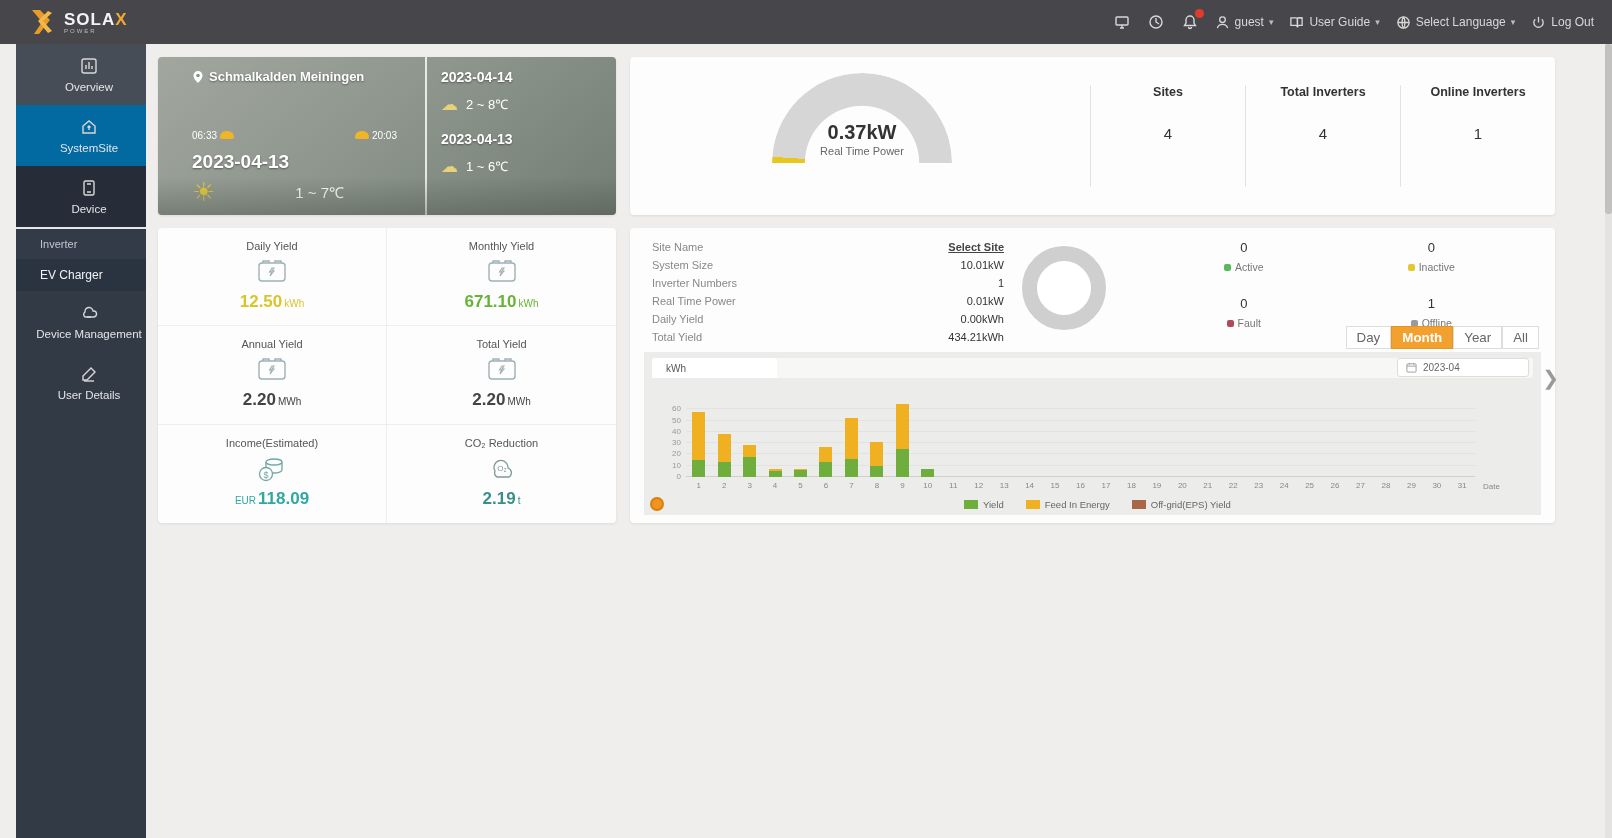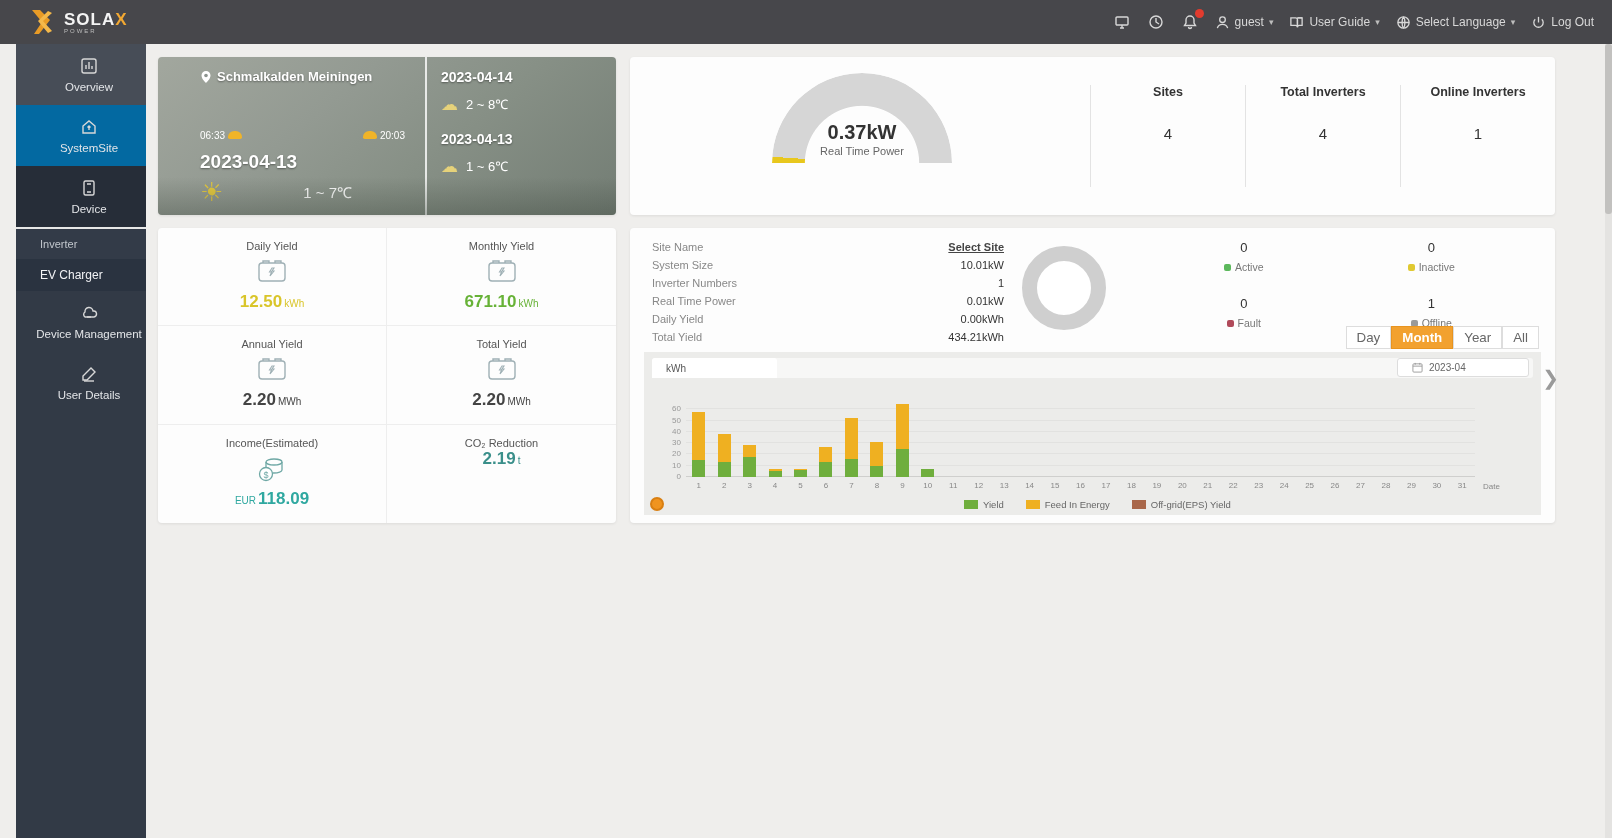--- a/index.html
+++ b/index.html
@@ -30,21 +30,21 @@
   .sub-item { padding:9px 0 9px 24px; font-size:11px; text-align:left; color:#c2c7cd; cursor:pointer; }
   .sub-item.active { background:#2a3340; color:#f2f3f5; font-size:12px; }
 
   
   .content { position:absolute; left:146px; top:44px; right:0; bottom:0; background:#efeeec; }
   .card { position:absolute; background:#fdfdfd; border-radius:4px; box-shadow:0 1px 3px rgba(0,0,0,.08); }
 
   
   .weather { left:12px; top:13px; width:458px; height:158px; overflow:hidden; color:#fff; background:linear-gradient(140deg,#a2a79e 0%,#939a92 35%,#879086 60%,#737d74 100%); }
   .weather::after{content:"";position:absolute;left:0;bottom:0;width:100%;height:38px;background:linear-gradient(180deg,transparent,rgba(60,70,60,.35));}
-  .w-left { position:absolute; left:12px; top:0; width:265px; height:100%; padding:12px 30px; }
+  .w-left { position:absolute; left:4px; top:0; width:265px; height:100%; padding:12px 30px; }
   .w-right { position:absolute; left:267px; top:0; right:0; height:100%; padding:12px 14px; border-left:2px solid rgba(255,255,255,.8); }
   .w-loc { display:flex; align-items:center; gap:5px; font-size:13px; font-weight:bold; text-shadow:0 1px 2px rgba(0,0,0,.4);}
   .w-sunrow { display:flex; align-items:center; justify-content:space-between; margin-top:46px; font-size:10px; }
   .sun-dot { width:14px; height:8px; border-radius:7px 7px 2px 2px; background:#f0b429; display:inline-block; }
   .w-date { font-size:19px; font-weight:bold; margin-top:10px; text-shadow:0 1px 2px rgba(0,0,0,.4);}
   .w-bottom { display:flex; align-items:center; gap:80px; margin-top:6px; }
   .w-bigsun { color:#e8cb3c; font-size:26px; line-height:1; }
   .w-temp { font-size:15px; }
   .w-r-date { font-size:14px; font-weight:bold; text-shadow:0 1px 2px rgba(0,0,0,.4);}
   .w-r-row { display:flex; align-items:center; gap:8px; margin:10px 0 18px; font-size:13px; }
@@ -90,21 +90,21 @@
   .st .sv { font-size:13px; color:#333; }
   .st .sl { font-size:10.5px; color:#777; margin-top:6px; display:inline-flex; align-items:center; gap:4px;}
   .dot { width:7px; height:7px; border-radius:2px; display:inline-block; }
   .toggles { position:absolute; right:16px; top:98px; display:flex; font-size:10px; }
   .tg { padding:3px 10px; border:1px solid #ddd; background:#fff; color:#666; cursor:pointer; }
   .tg.active { background:#f2a12f; border-color:#e89420; color:#fff; font-weight:bold; }
 
   .chart-area { position:absolute; left:14px; right:14px; top:124px; bottom:8px; background:#ececea; }
   .kwh-tab { position:absolute; left:8px; top:6px; width:125px; height:20px; background:#fff; font-size:10px; color:#555; display:flex; align-items:center; padding-left:14px; border-radius:3px 3px 0 0;}
   .tabstrip { position:absolute; left:8px; right:8px; top:6px; height:20px; background:#f7f7f6; border-radius:3px;}
-  .datepicker { position:absolute; right:12px; top:6px; width:132px; height:19px; background:#fff; border:1px solid #ddd; border-radius:3px; font-size:10px; color:#666; display:flex; align-items:center; gap:6px; padding:0 14px; cursor:pointer;}
+  .datepicker { position:absolute; right:12px; top:6px; width:132px; height:19px; background:#fff; border:1px solid #ddd; border-radius:3px; font-size:10px; color:#666; display:flex; align-items:center; gap:6px; padding:0 8px; cursor:pointer;}
   .plot { position:absolute; left:42px; right:66px; top:46px; bottom:38px; }
   .gridline { position:absolute; left:0; right:0; height:1px; background:#e2e2e0; }
   .ytick { position:absolute; right:100%; transform:translateY(-50%); padding-right:5px; font-size:8px; color:#999; white-space:nowrap;}
   .bars { position:absolute; left:0; right:0; top:0; bottom:0; display:flex; align-items:flex-end; }
   .slot { flex:1; display:flex; justify-content:center; align-items:flex-end; height:100%; position:relative;}
   .bar { width:13px; display:flex; flex-direction:column-reverse; }
   .seg { width:100%; }
   .xlab { position:absolute; top:100%; margin-top:4px; font-size:8px; color:#888; left:0; right:0; text-align:center;}
   .x-end { position:absolute; left:100%; bottom:-14px; margin-left:8px; font-size:8px; color:#888; }
   .axisline { position:absolute; left:0; right:0; bottom:0; height:1px; background:#cfcfcd; }
@@ -330,20 +330,24 @@
           <div class="t-ico"><svg width="34" height="28" viewBox="0 0 34 28">
               <ellipse cx="19" cy="7" rx="8" ry="3" fill="none" stroke="#6fa8a5" stroke-width="1.3"></ellipse>
               <path d="M11 7v8c0 1.6 3.6 3 8 3s8-1.4 8-3V7" fill="none" stroke="#6fa8a5" stroke-width="1.3"></path>
               <circle cx="11" cy="19" r="6.5" fill="#fff" stroke="#6fa8a5" stroke-width="1.3"></circle>
               <text x="11" y="22.5" font-size="9" text-anchor="middle" fill="#6fa8a5">$</text>
             </svg></div>
           <div class="t-val" style="color: rgb(47, 168, 160);"><span class="t-pre">EUR</span>118.09</div>
         </div>
         <div class="tile">
           <div class="t-lab">CO₂ Reduction</div>
+          <div class="t-ico"><svg width="34" height="28" viewBox="0 0 34 28">
+              <path d="M10 16a7 7 0 1 1 13-3 5 5 0 0 1 1 9H12a5 5 0 0 1-2-6z" fill="none" stroke="#7f9a96" stroke-width="1.3"></path>
+              <text x="17" y="16" font-size="8" text-anchor="middle" fill="#7f9a96">O₂</text>
+            </svg></div>
           <div class="t-val" style="color: rgb(58, 143, 138);">2.19<span class="t-unit">t</span></div>
         </div>
       </div>
 
     <div class="card sitecard">
       <div class="info" id="site-info">
           <div class="info-row">
             <span class="lab">Site Name</span>
             <span class="val link">Select Site</span>
           </div>

